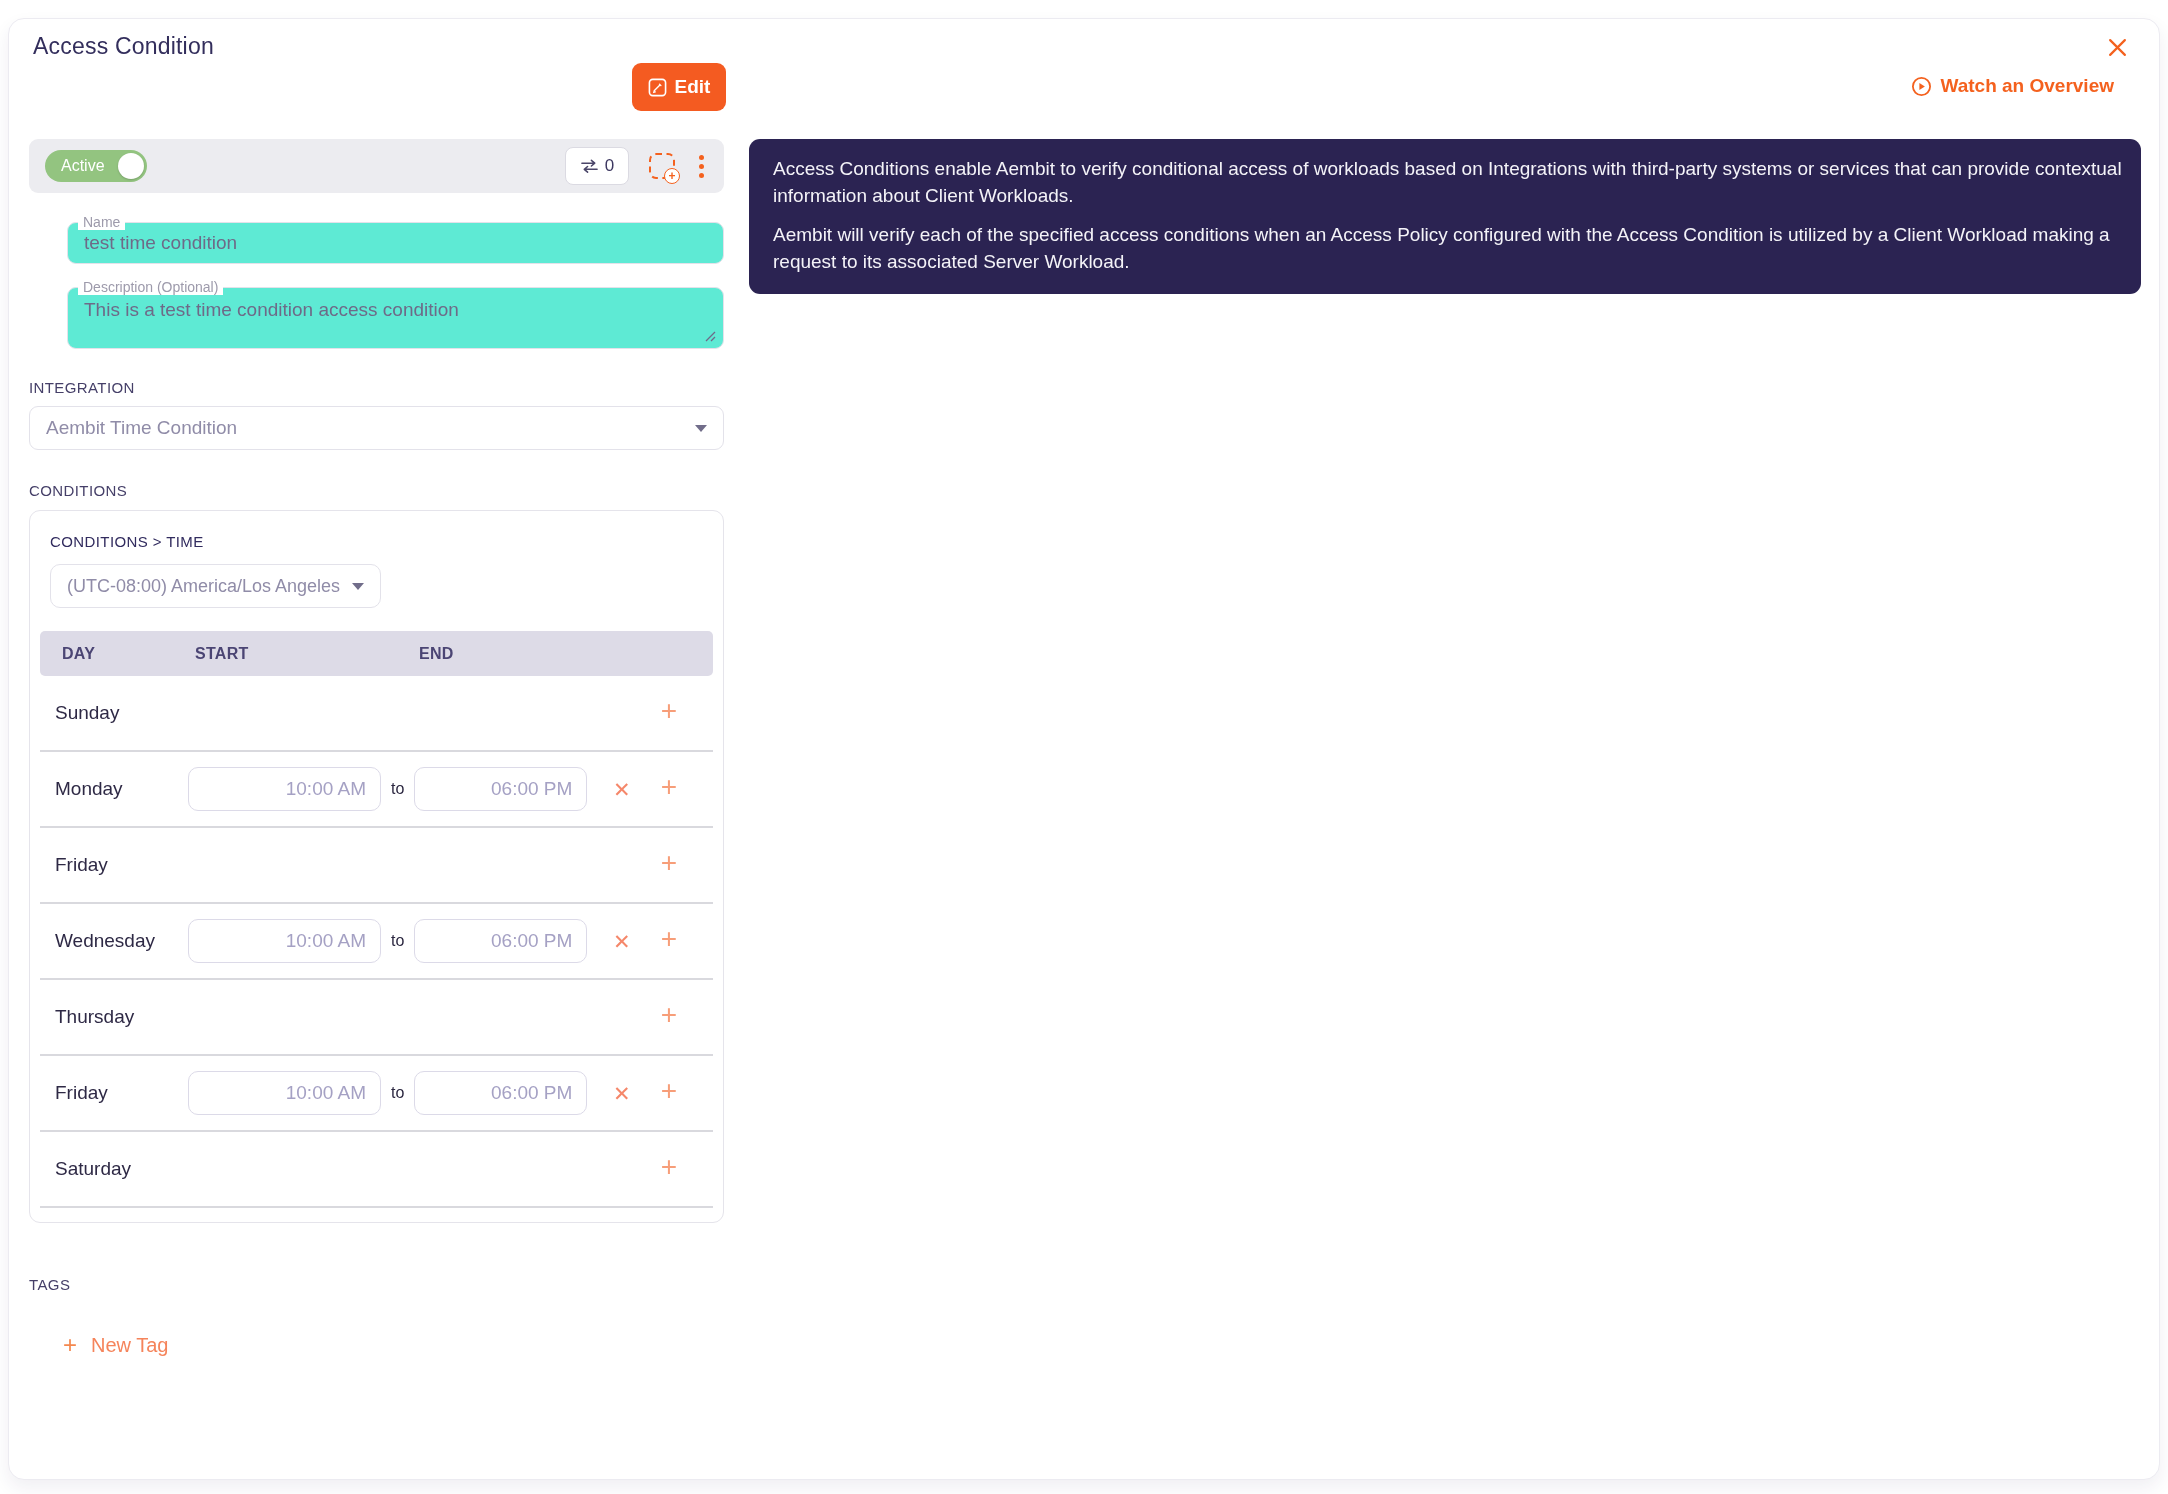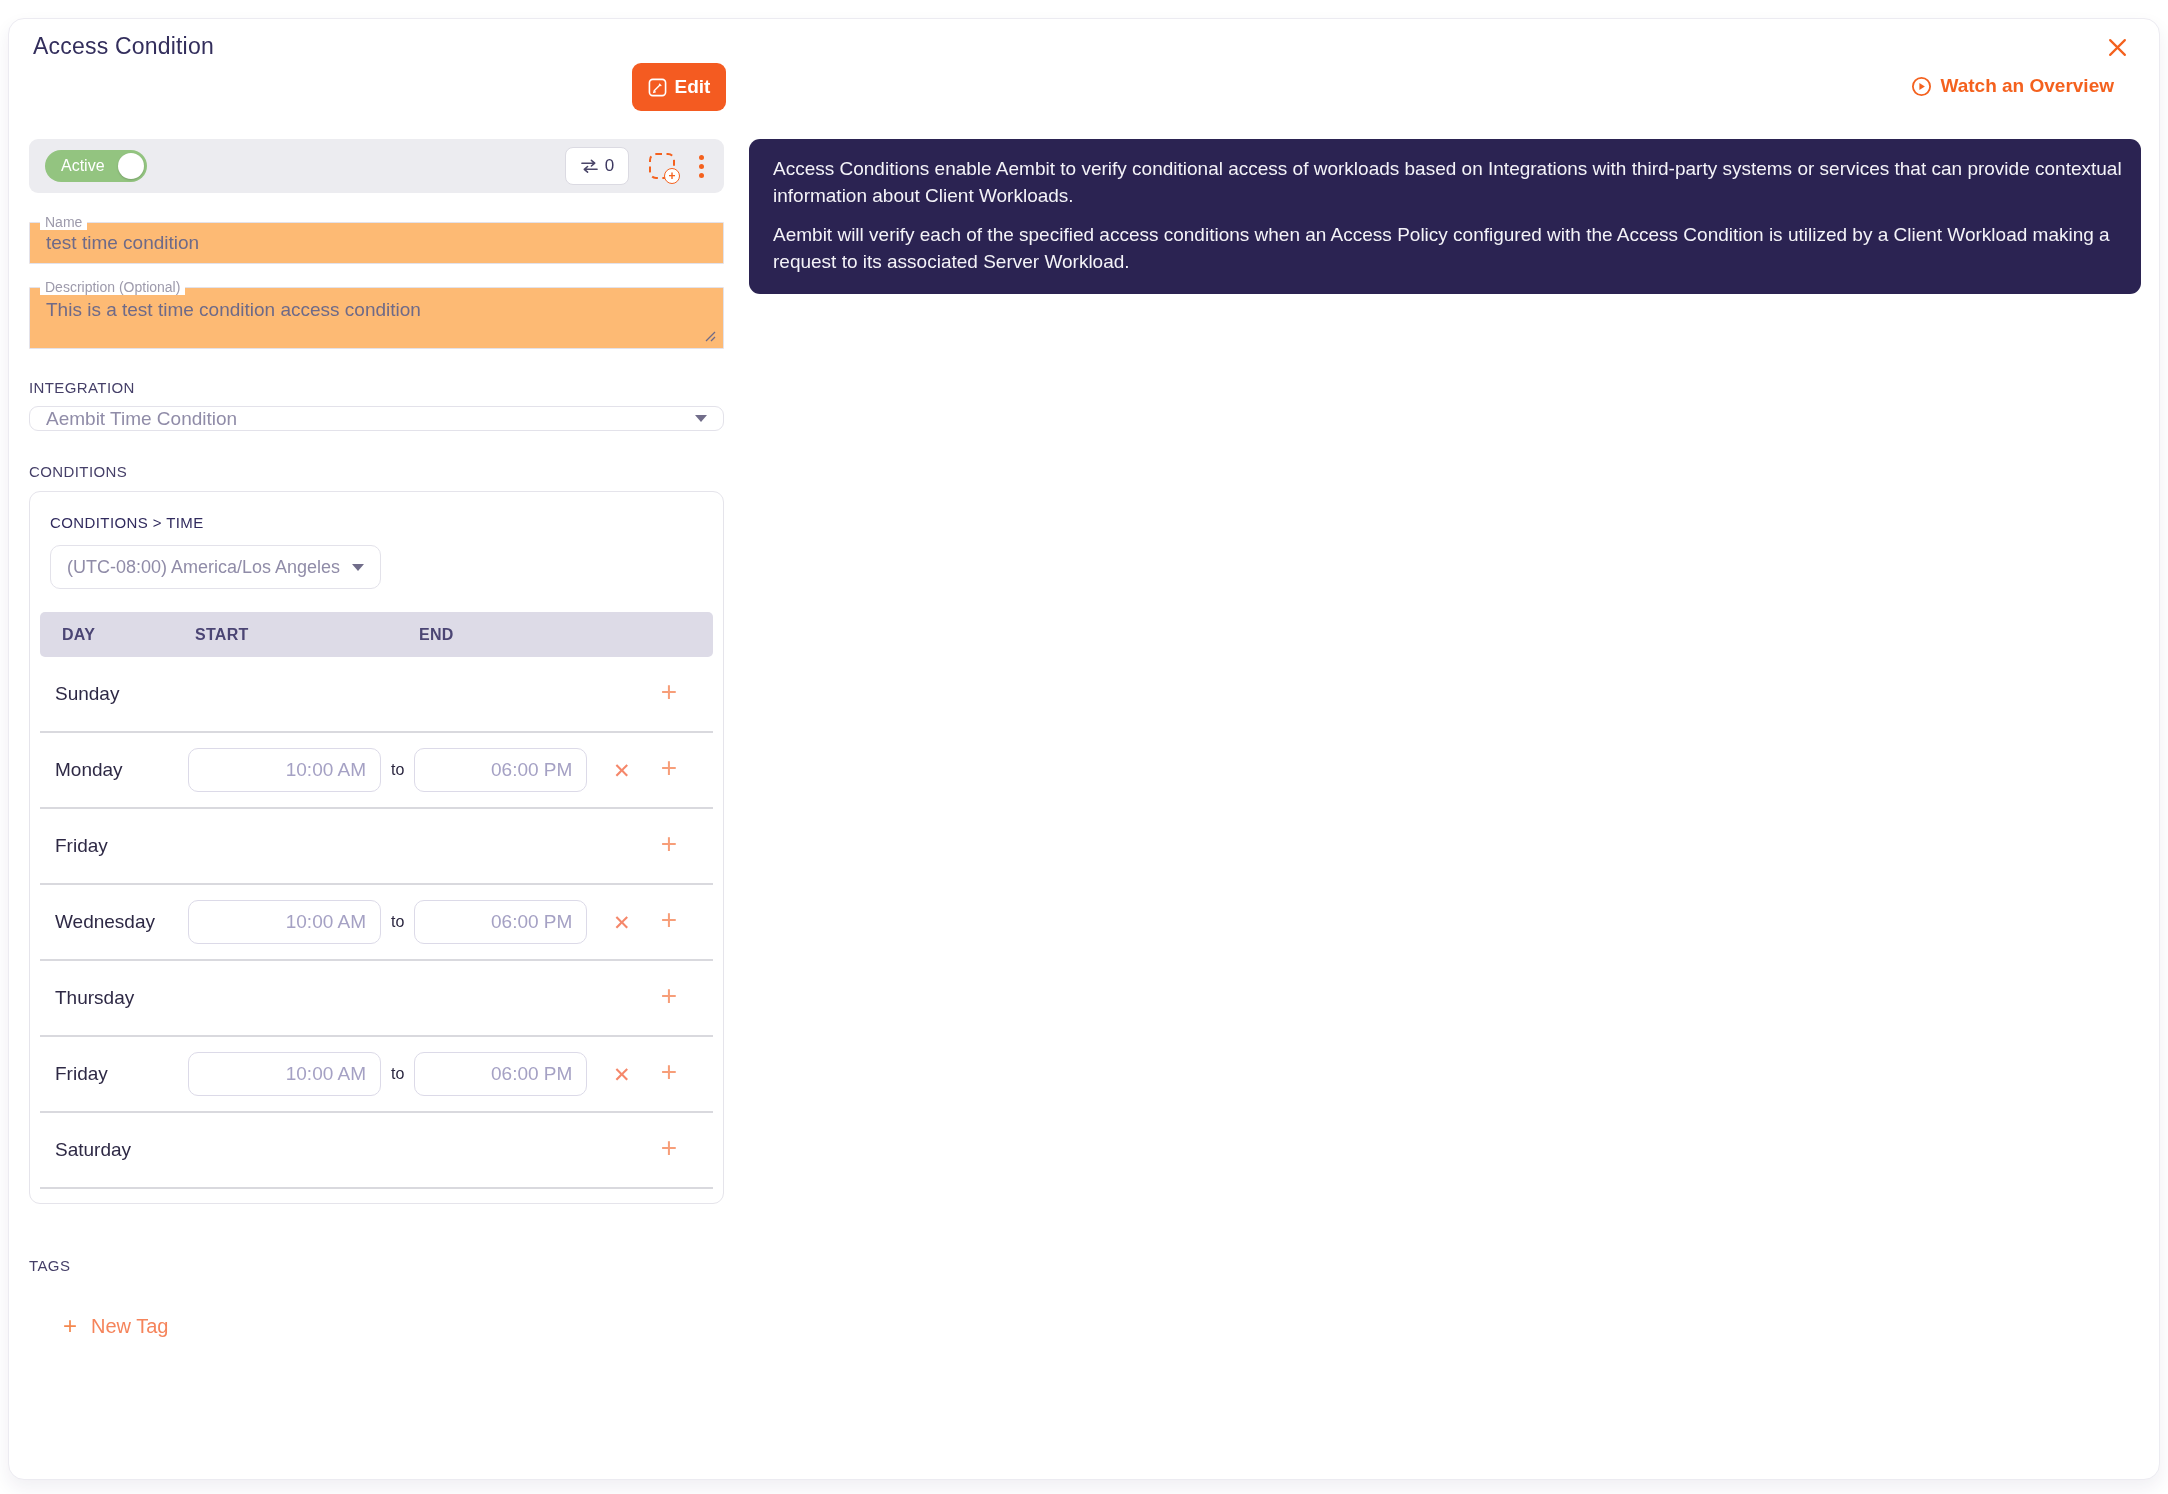--- a/index.html
+++ b/index.html
@@ -62,40 +62,40 @@
   }
   .dashed-add .bubble {
     position:absolute; right:-7px; bottom:-7px; width:16px; height:16px; border-radius:50%;
     background:#fff; border:1.7px solid #F4611E; color:#F4611E;
     font-size:12px; line-height:12px; display:flex; align-items:center; justify-content:center; font-weight:700;
   }
   .kebab { background:none; border:none; cursor:pointer; display:flex; flex-direction:column; gap:4px; padding:4px; }
   .kebab i { width:5px; height:5px; border-radius:50%; background:#F4611E; }
 
   .field {
-    position:relative; border:1.5px solid #E3E2EA; border-radius:1px; background:#fdba74;
+    position:relative; border:1.5px solid #E3E2EA; border-radius:9px; background:#5eead4;margin-left:38px;
   }
   .field .flabel {
     position:absolute; top:-9px; left:10px; background:#fff; padding:0 5px;
     font-size:14px; color:#9D9AAB;
   }
   .field .fvalue { font-size:19px; color:#6E6A88; padding:0 16px; }
   .field-name { height:42px; margin-bottom:23px; display:flex; align-items:center; }
   .field-desc { height:62px; margin-bottom:30px; padding-top:11px; }
   .resize-handle { position:absolute; right:7px; bottom:6px; }
 
   .section-label {
     font-size:15px; font-weight:500; color:#453F68; letter-spacing:.4px; text-transform:uppercase;
   }
   .lbl-integration { margin-bottom:10px; }
   .lbl-conditions { margin-top:32px; margin-bottom:11px; }
   .lbl-tags { margin-top:53px; }
 
   .select {
-    height:25px; border:1.5px solid #E3E2EA; border-radius:9px; background:#fff;
+    height:44px; border:1.5px solid #E3E2EA; border-radius:9px; background:#fff;
     display:flex; align-items:center; padding:0 16px; cursor:pointer;
   }
   .select .sel-value { font-size:19px; color:#908CA8; }
   .caret {
     margin-left:auto; width:0; height:0;
     border-left:6px solid transparent; border-right:6px solid transparent; border-top:7px solid #716D8A;
   }
 
   .cond-box {
     border:1.5px solid #E5E4EB; border-radius:11px; padding:22px 10px 14px 10px; background:#fff;

